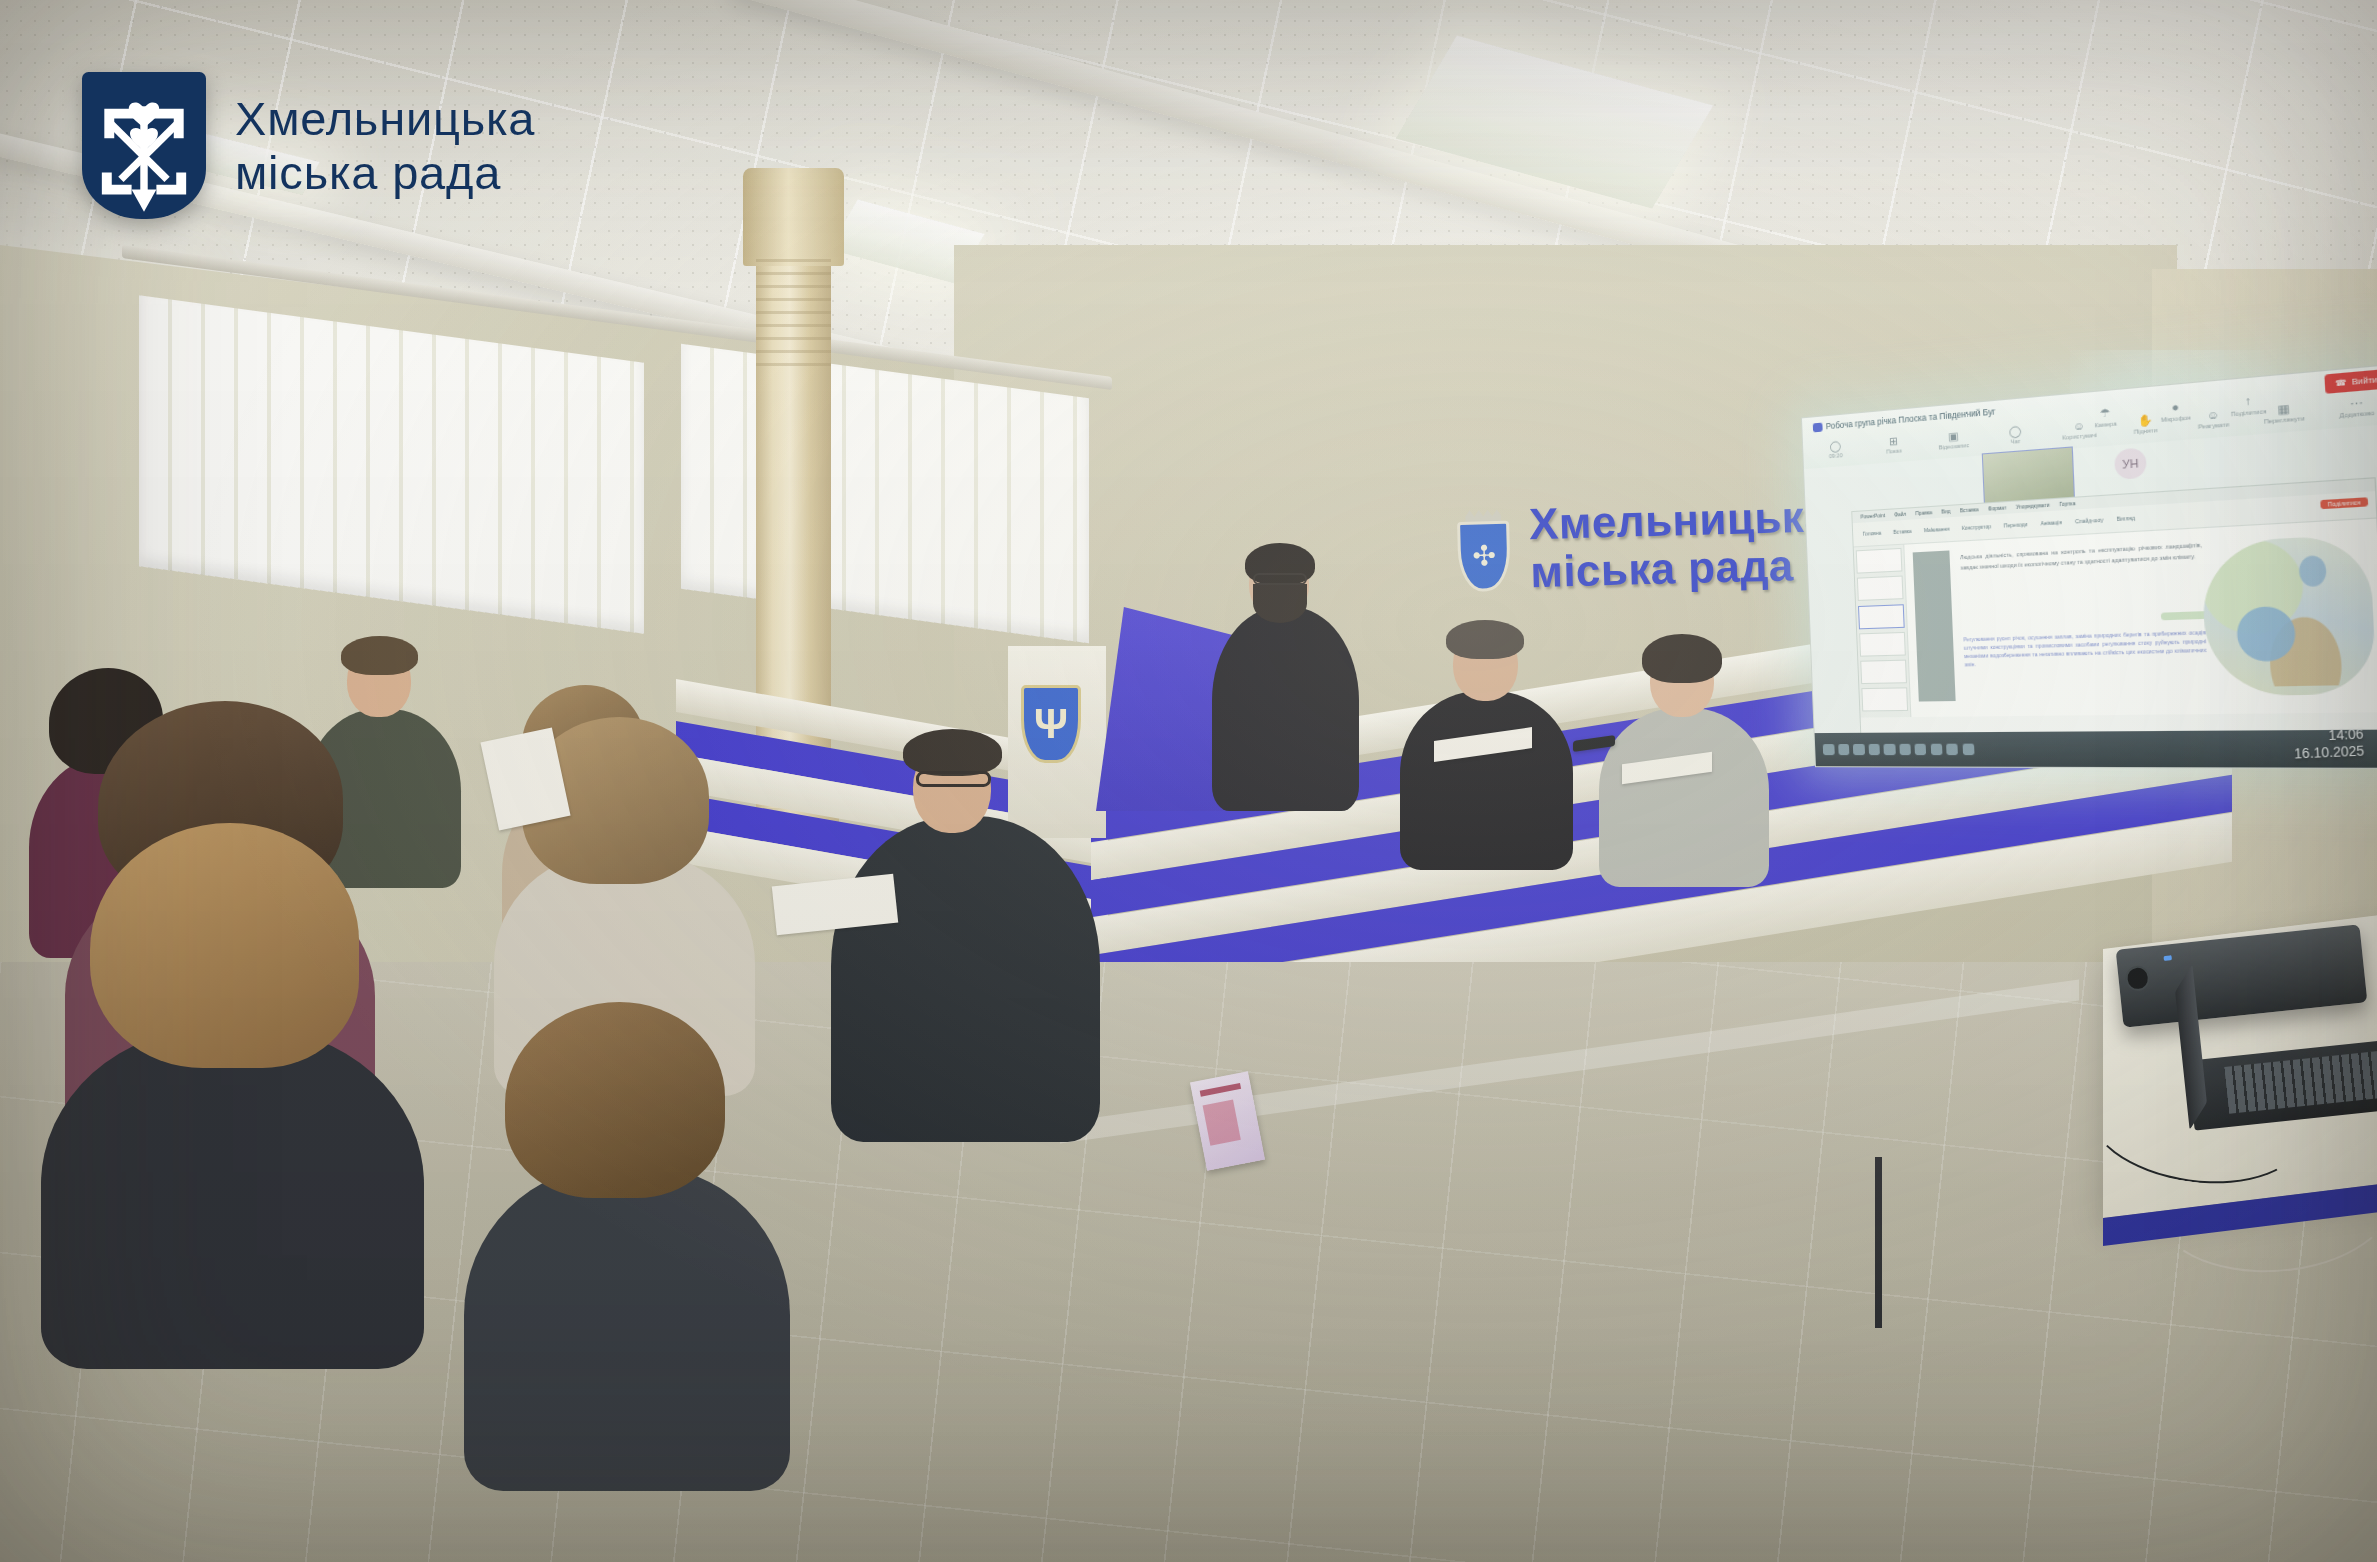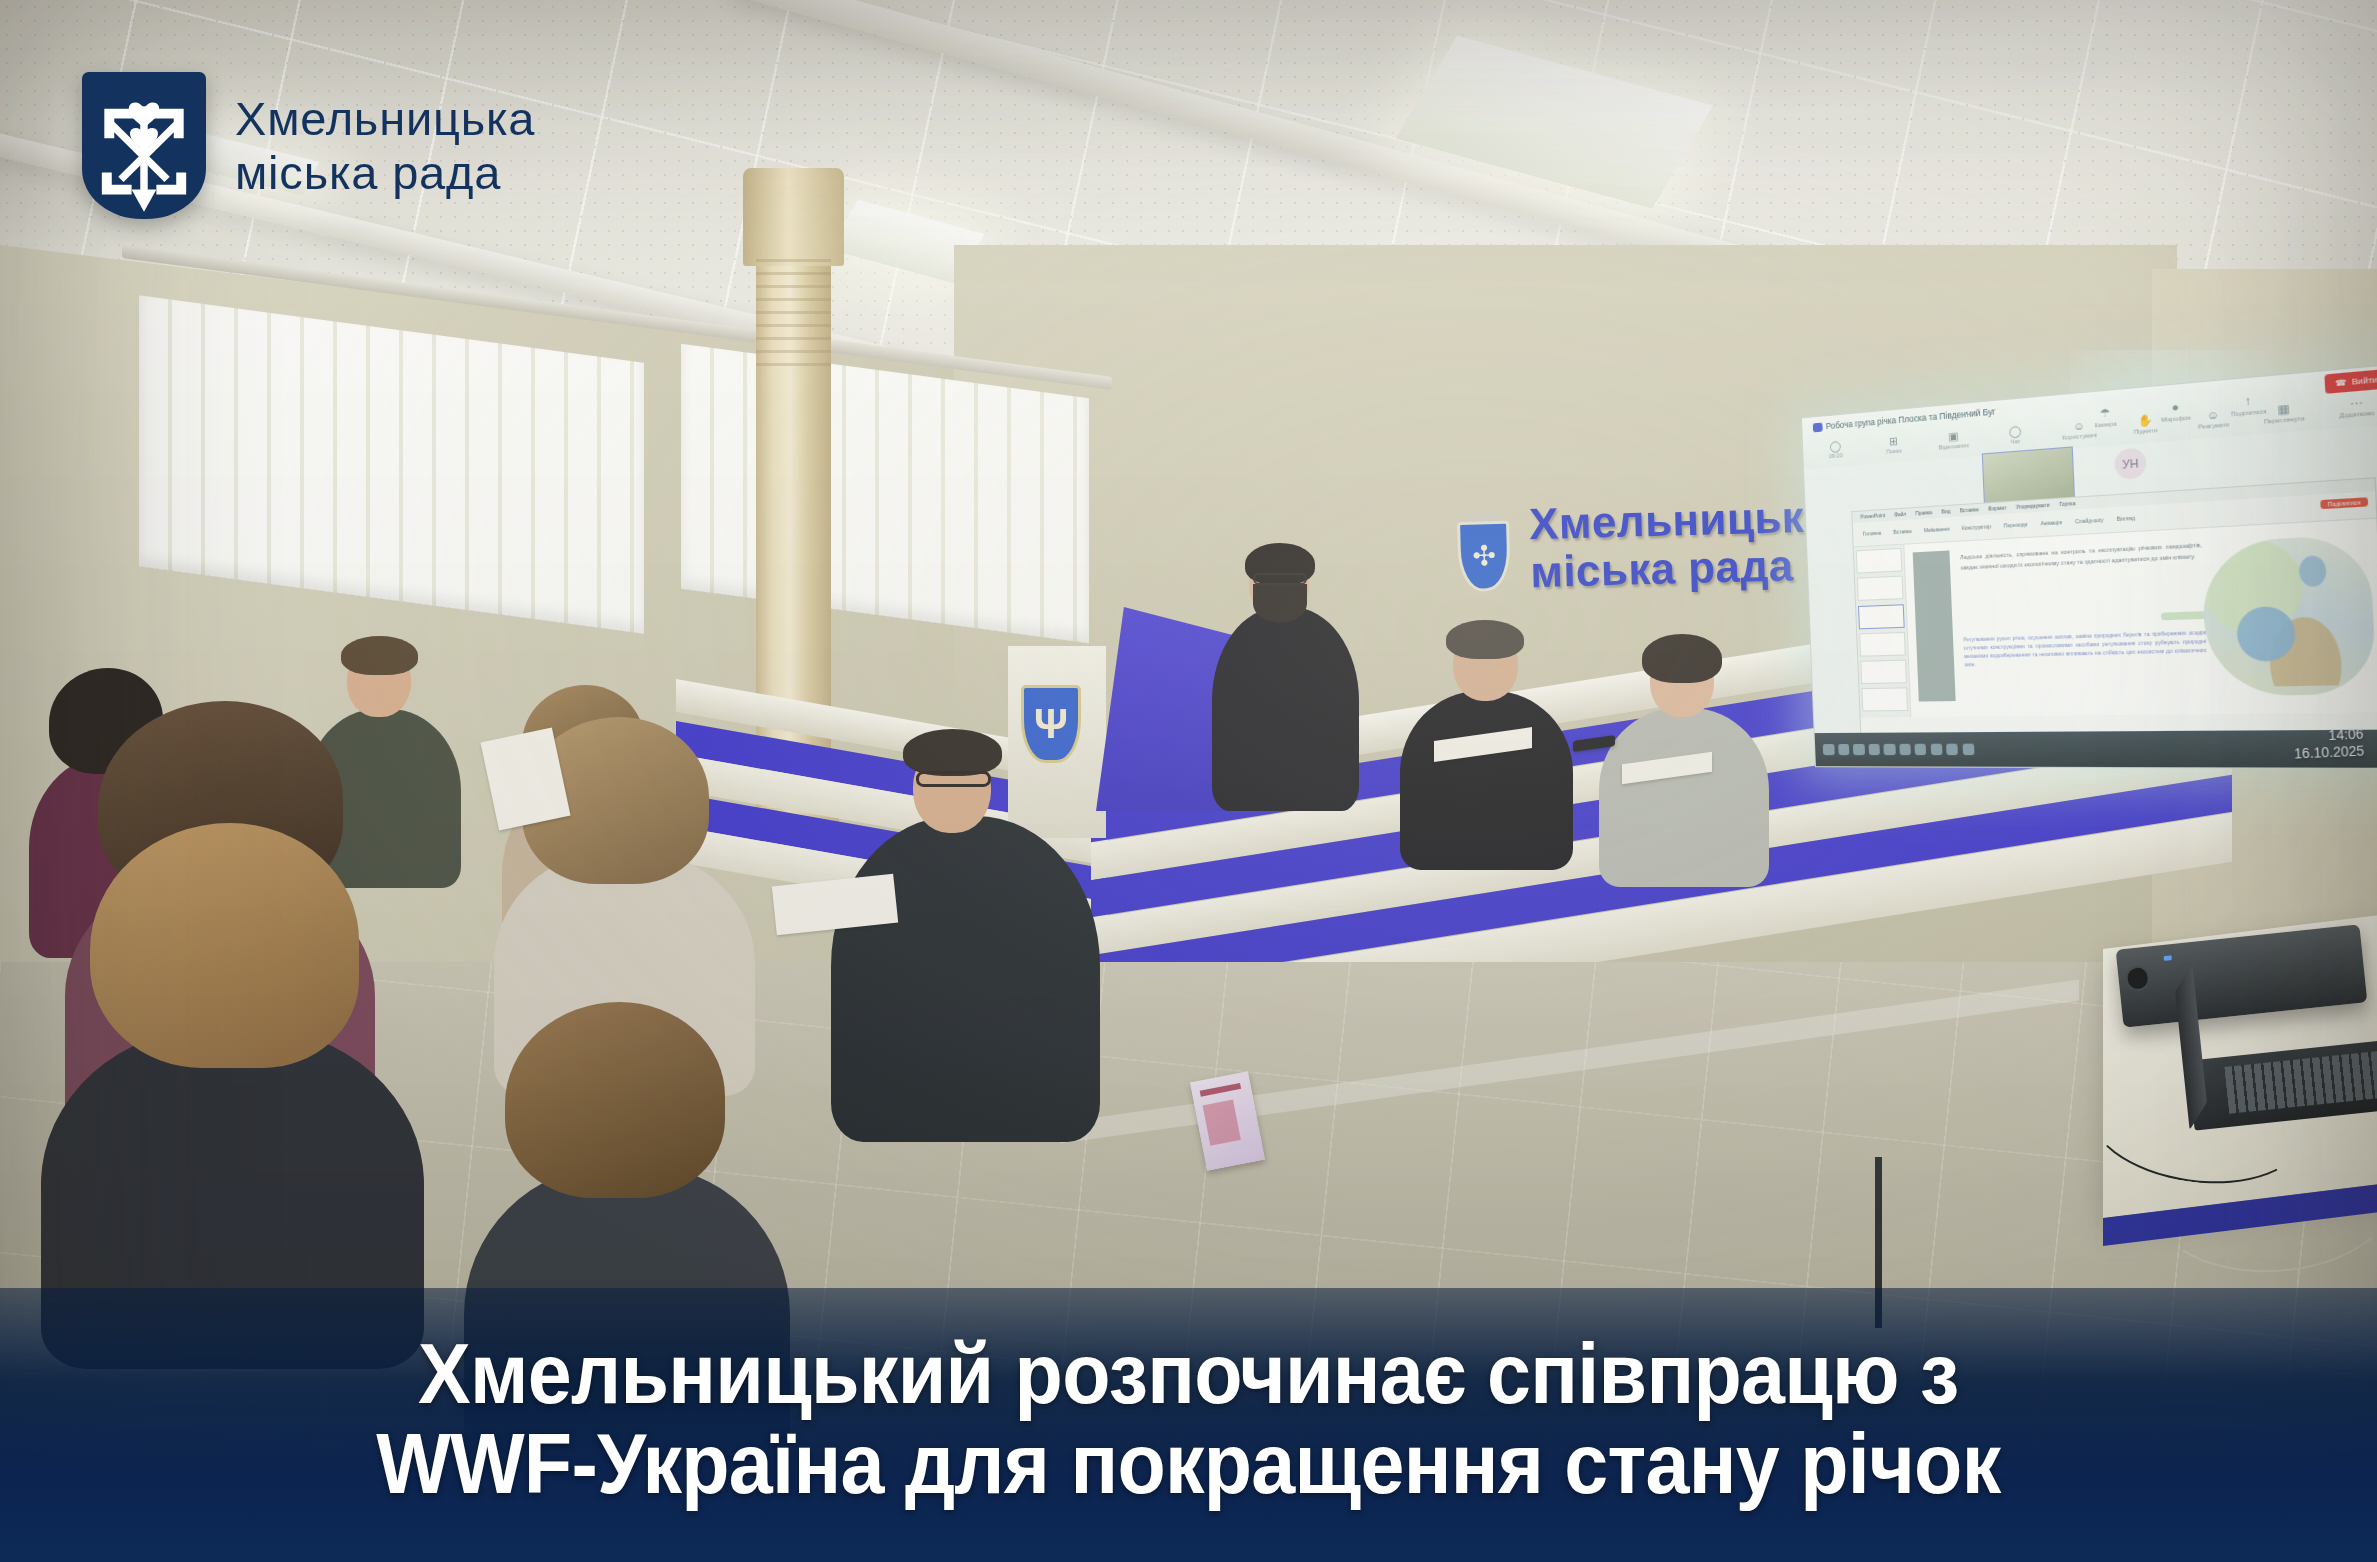--- a/index.html
+++ b/index.html
@@ -767,21 +767,15 @@
           <polygon points="84,100 84,82 76,82 76,92 60,92 60,100"></polygon>
         </g>
       </svg>
     </div>
     <div class="logo-text">
       <span class="l1">Хмельницька</span>
       <span class="l2">міська рада</span>
     </div>
   </div>
 
-  <div class="banner">
-    <div class="banner-text">
-      <span class="row">Хмельницький розпочинає співпрацю з</span>
-      <span class="row">WWF-Україна для покращення стану річок</span>
-    </div>
-  </div>
 
 </div>
 
 
 </body></html>

